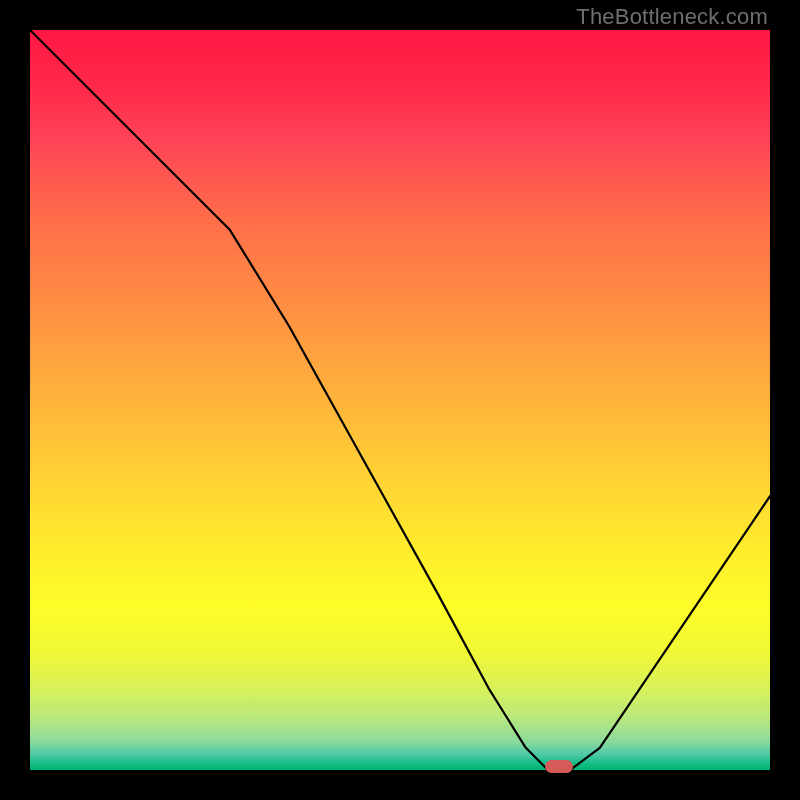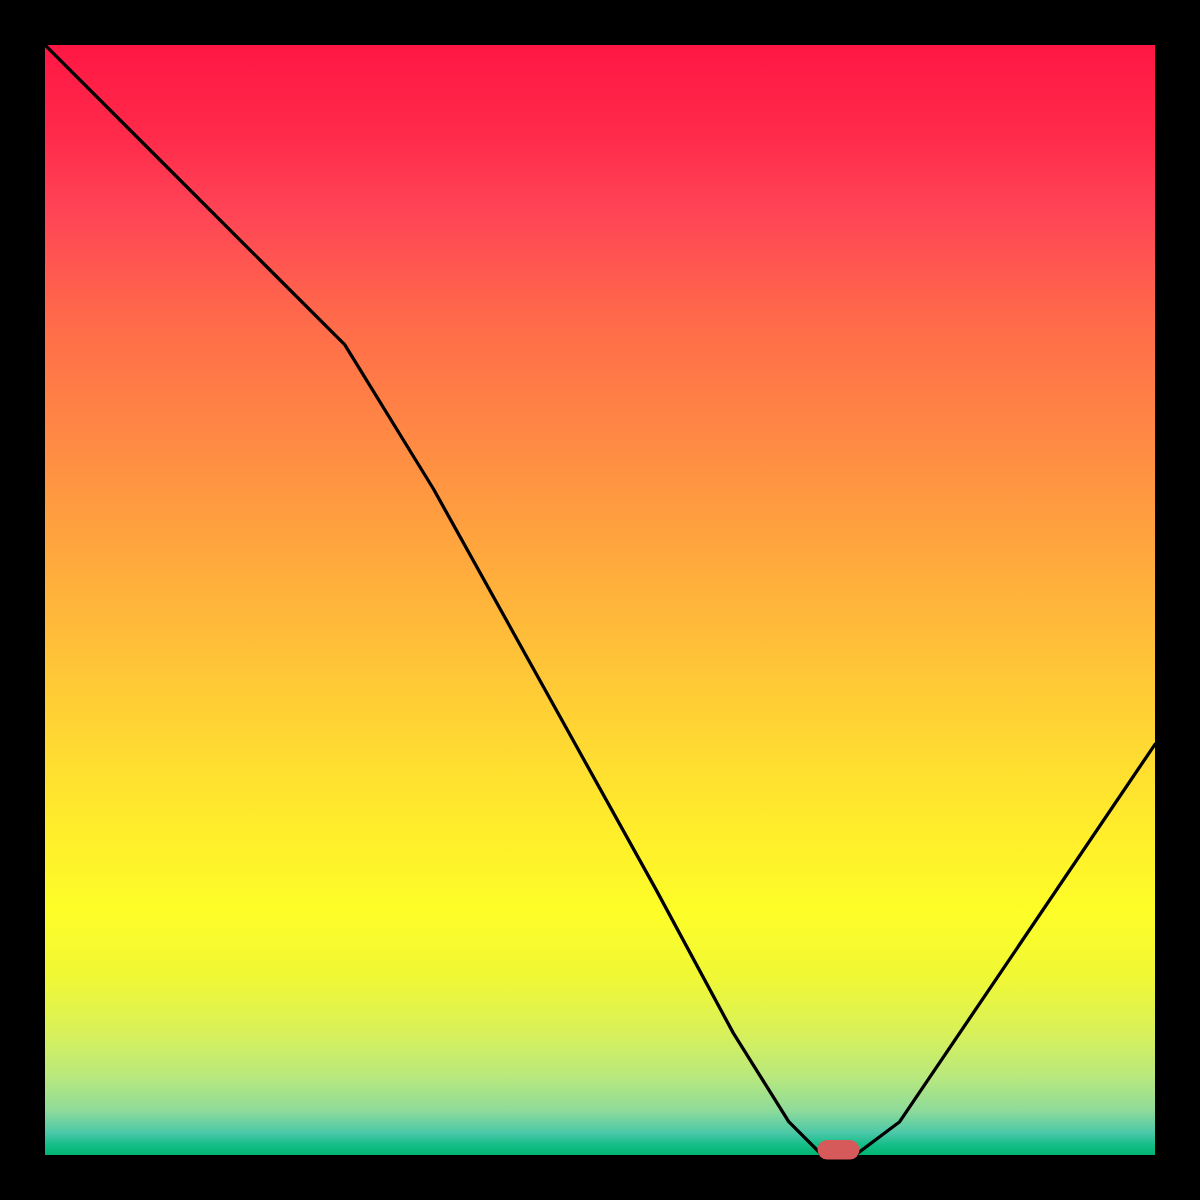--- a/index.html
+++ b/index.html
@@ -64,20 +64,21 @@
     height: 13px;
     background: #d65a5a;
     border-radius: 7px;
   }
 </style>
 </head>
 <body>
 
 <div class="chart-container">
 
+  <div class="watermark">TheBottleneck.com</div>
 
   <div class="plot-area">
     <svg class="curve-svg" viewBox="0 0 740 740" preserveAspectRatio="none">
       <path id="curve-path" fill="none" stroke="#000000" stroke-width="2.2" stroke-linejoin="round" stroke-linecap="round" d="M0.0 0.0 L74.0 74.0 L148.0 148.0 L199.8 199.8 L259.0 296.0 L333.0 429.2 L407.0 562.4 L458.8 658.6 L495.8 717.8 L518.0 740.0 L540.2 740.0 L569.8 717.8 L740.0 466.2 "></path>
     </svg>
     <div class="marker" id="marker" style="left: 515.1px; top: 730px; background: rgb(214, 90, 90);"></div>
   </div>
 
 </div>
 

